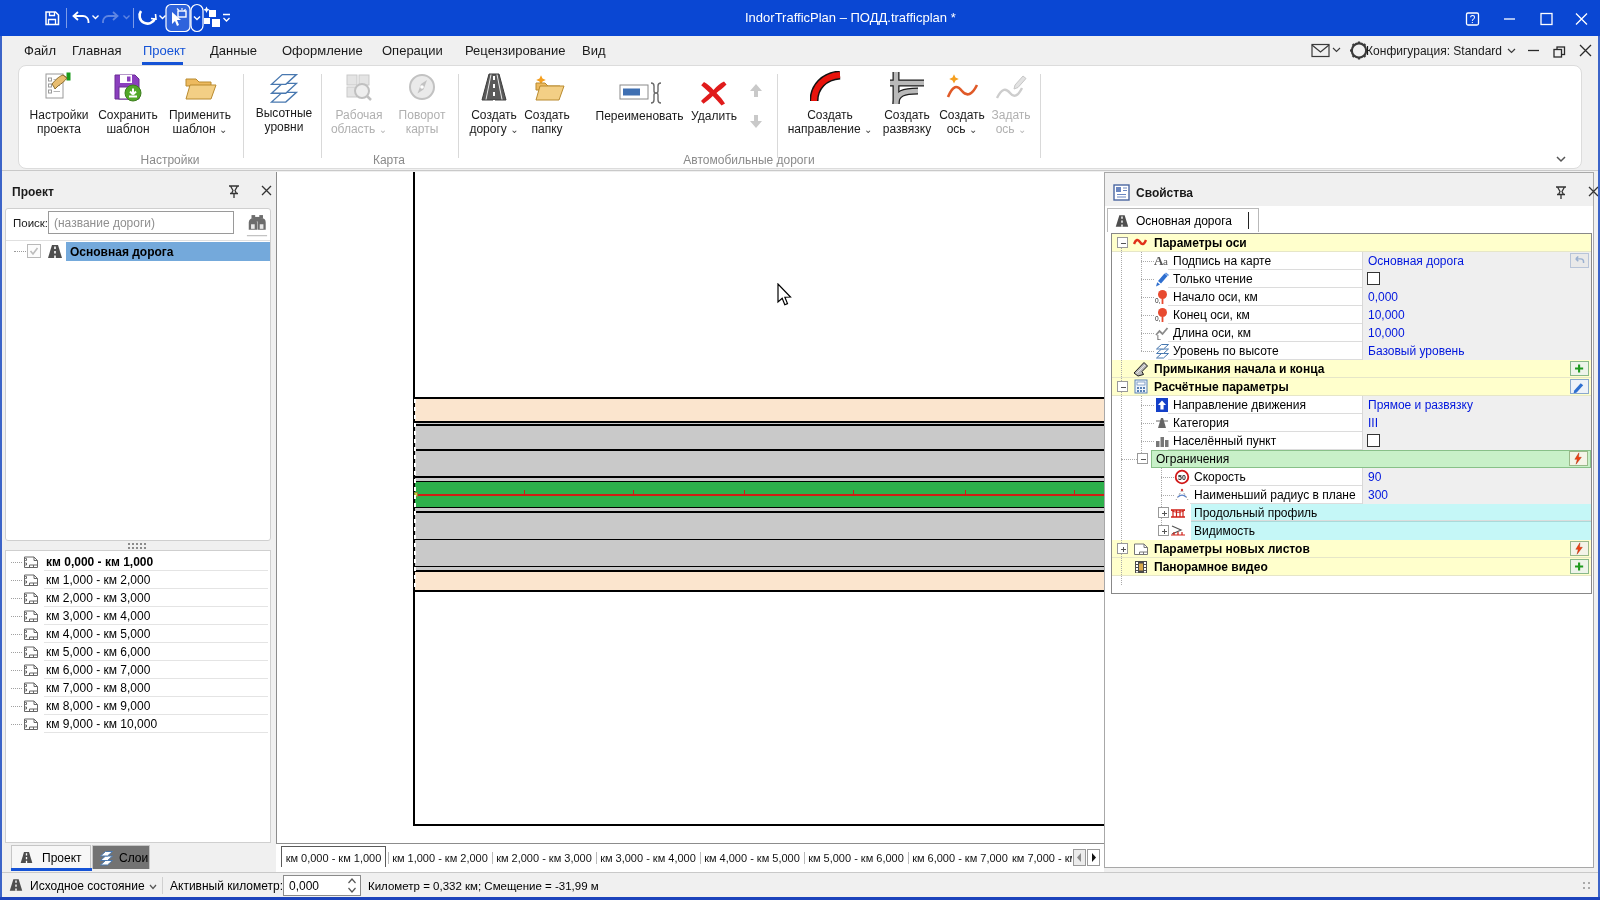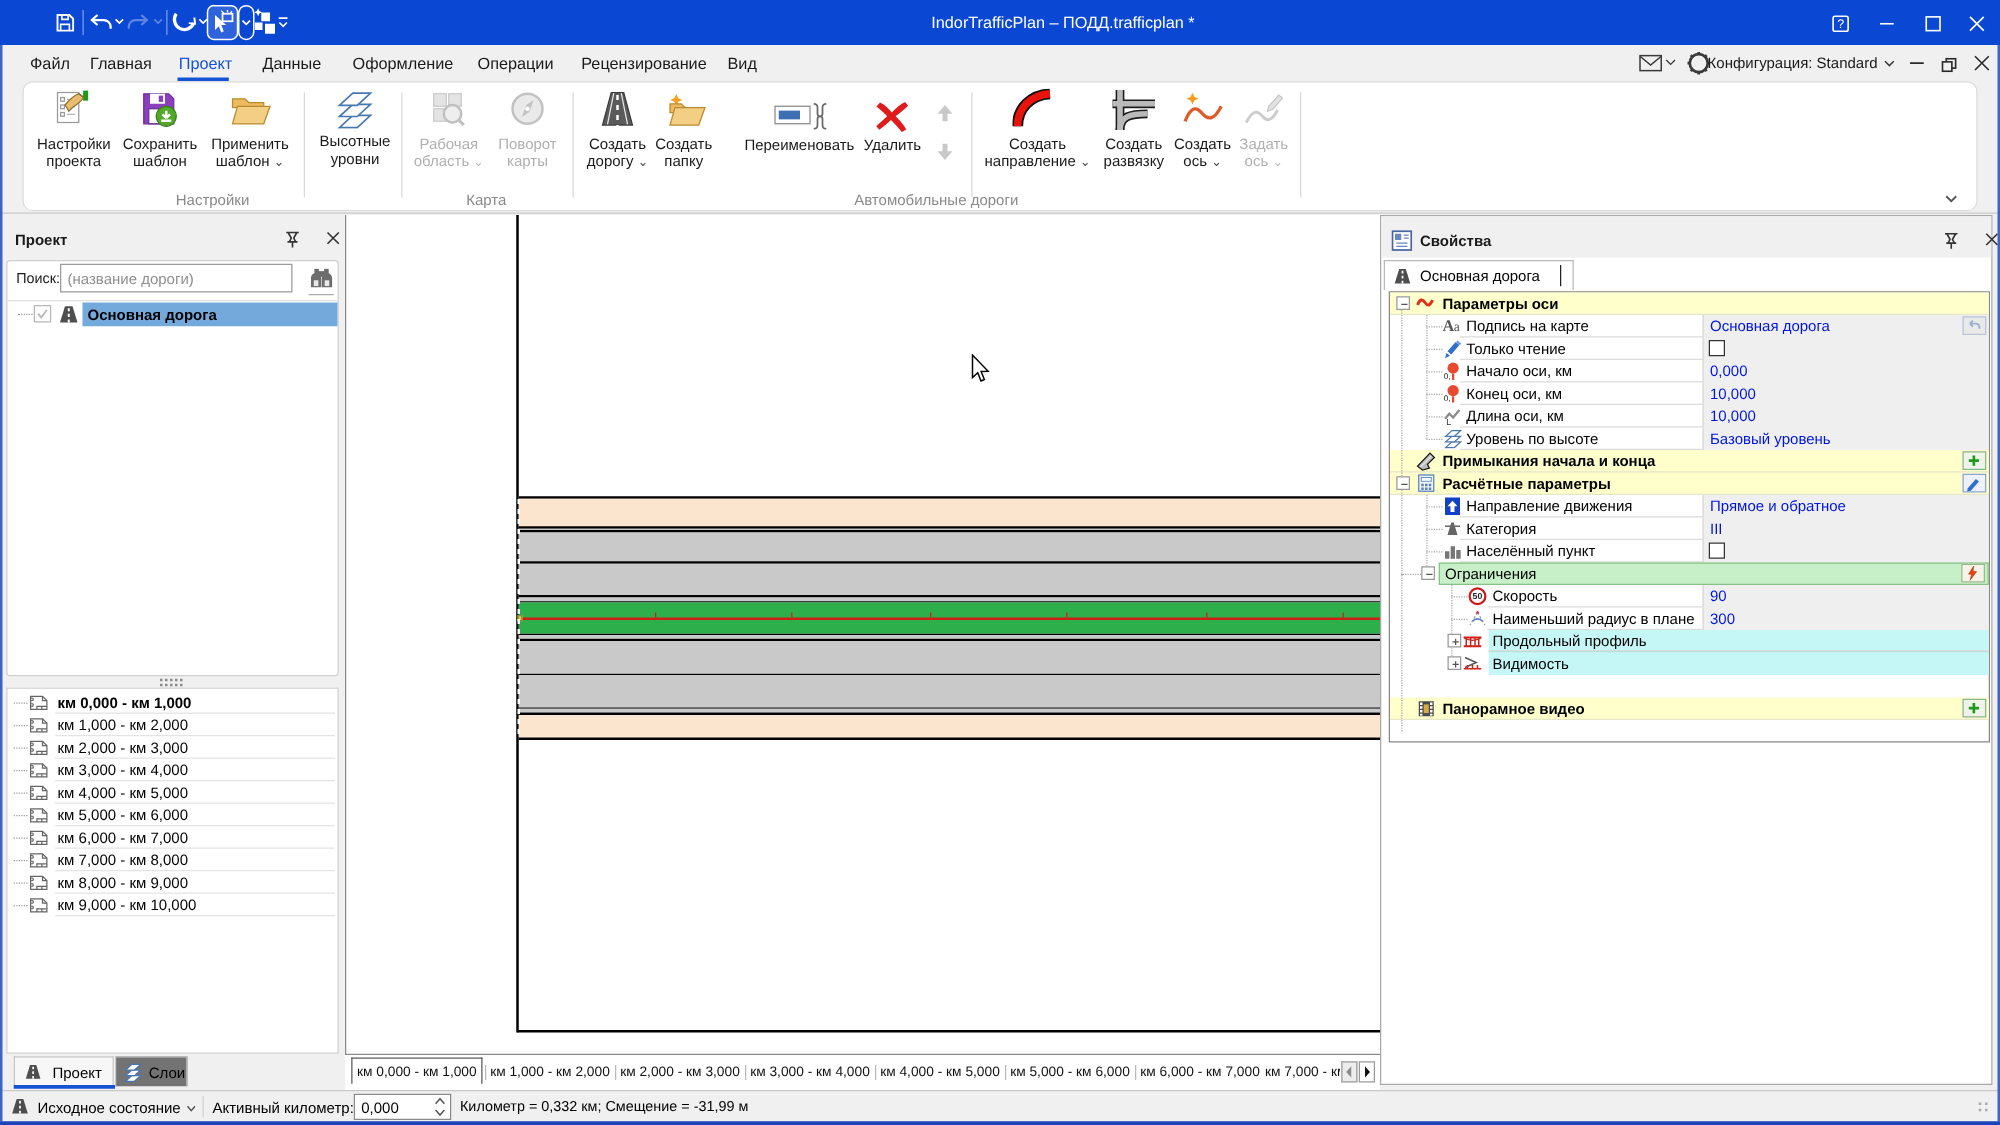--- a/index.html
+++ b/index.html
@@ -703,21 +703,21 @@
       </div>
 <div class="prow" style="top:162px">
         <div class="abs" style="left:29px;top:9px;width:13px;border-top:1px dotted #aaa"></div>
         <svg class="abs" width="16" height="16" viewBox="0 0 16 16" style="left:42px;top:1px">
           <rect x="2" y="1" width="12" height="14" fill="#1440c8"></rect>
           <path d="M8 3.5 L12 8 L9.6 8 L9.6 12.5 L6.4 12.5 L6.4 8 L4 8 Z" fill="#fff"></path>
         </svg>
         <span class="lbl" style="left:61px">Направление движения</span>
         <div class="abs" style="left:56px;right:0;bottom:0;border-bottom:1px solid #dcdcdc"></div>
         <div class="val">
-          <span class="vtxt">Прямое и обратное</span>
+          <span class="vtxt">Прямое и развязку</span>
         </div>
       </div>
 <div class="prow" style="top:198px">
         <div class="abs" style="left:29px;top:9px;width:13px;border-top:1px dotted #aaa"></div>
         <svg class="abs" width="16" height="16" viewBox="0 0 16 16" style="left:42px;top:1px">
           <g fill="#777">
             <rect x="2" y="8" width="3.5" height="6"></rect>
             <rect x="6.5" y="4" width="3.5" height="10"></rect>
             <rect x="11" y="7" width="3.5" height="7"></rect>
           </g>
@@ -793,20 +793,34 @@
 <div class="prow" style="top:288px">
         <div class="abs" style="left:79px;top:0;width:400px;height:18px;background:#c5f7f7"></div>
         <div class="abs" style="left:46px;top:3px;width:11px;height:11px;border:1px solid #999;background:#fff;z-index:3"><svg width="11" height="11" viewBox="0 0 11 11">
             <path d="M5.5 3 v5 M3 5.5 h5" stroke="#555" stroke-width="1" fill="none"></path>
           </svg></div>
         <svg class="abs" width="16" height="16" viewBox="0 0 16 16" style="left:58px;top:1px">
           <path d="M2 3 l9 4 l-9 4" fill="none" stroke="#555" stroke-width="1.2"></path>
           <path d="M1 12 h14 M4 12 v-3 M8 12 v-3 M12 12 v-3" stroke="#d02018" stroke-width="1.2" fill="none"></path>
         </svg>
         <span class="lbl" style="left:82px">Видимость</span>
+      </div>
+<div class="prow" style="top:306px;background:#ffffcc;width:479px;border-bottom:1px solid #e6e6c8">
+        <div class="abs" style="left:5px;top:3px;width:11px;height:11px;border:1px solid #999;background:#fff;z-index:3"><svg width="11" height="11" viewBox="0 0 11 11">
+            <path d="M5.5 3 v5 M3 5.5 h5" stroke="#555" stroke-width="1" fill="none"></path>
+          </svg></div>
+        <svg class="abs" width="16" height="16" viewBox="0 0 16 16" style="left:21px;top:1px">
+          <path d="M1.5 3 H11 L14.5 6.5 V13.5 H1.5 Z" fill="#fff" stroke="#777"></path>
+          <path d="M11 3 V6.5 H14.5" fill="none" stroke="#777"></path>
+          <path d="M6.5 13.5 V11 H14.5 M10.5 11 V13.5" fill="none" stroke="#777"></path>
+        </svg>
+        <span class="lbl sect" style="left:42px">Параметры новых листов</span>
+        <div class="abs" style="right:2px;top:1px;width:19px;height:15px;background:#f4f4e8;border:1px solid #9ab88a"><svg width="17" height="13" viewBox="0 0 17 16">
+            <path d="M9 1 L4 9 L7 9 L5.5 15 L12 6.5 L8.5 6.5 Z" fill="#f04010" stroke="#a02808" stroke-width="0.5"></path>
+          </svg></div>
       </div>
 <div class="prow" style="top:324px;background:#ffffcc;width:479px;border-bottom:1px solid #e6e6c8">
         <svg class="abs" width="16" height="16" viewBox="0 0 16 16" style="left:21px;top:1px">
           <rect x="2" y="2" width="12" height="12" fill="#4a4a4a"></rect>
           <g fill="#fff">
             <rect x="3" y="3" width="2" height="2"></rect>
             <rect x="3" y="6" width="2" height="2"></rect>
             <rect x="3" y="9" width="2" height="2"></rect>
             <rect x="3" y="12" width="2" height="1.5"></rect>
             <rect x="11" y="3" width="2" height="2"></rect>

